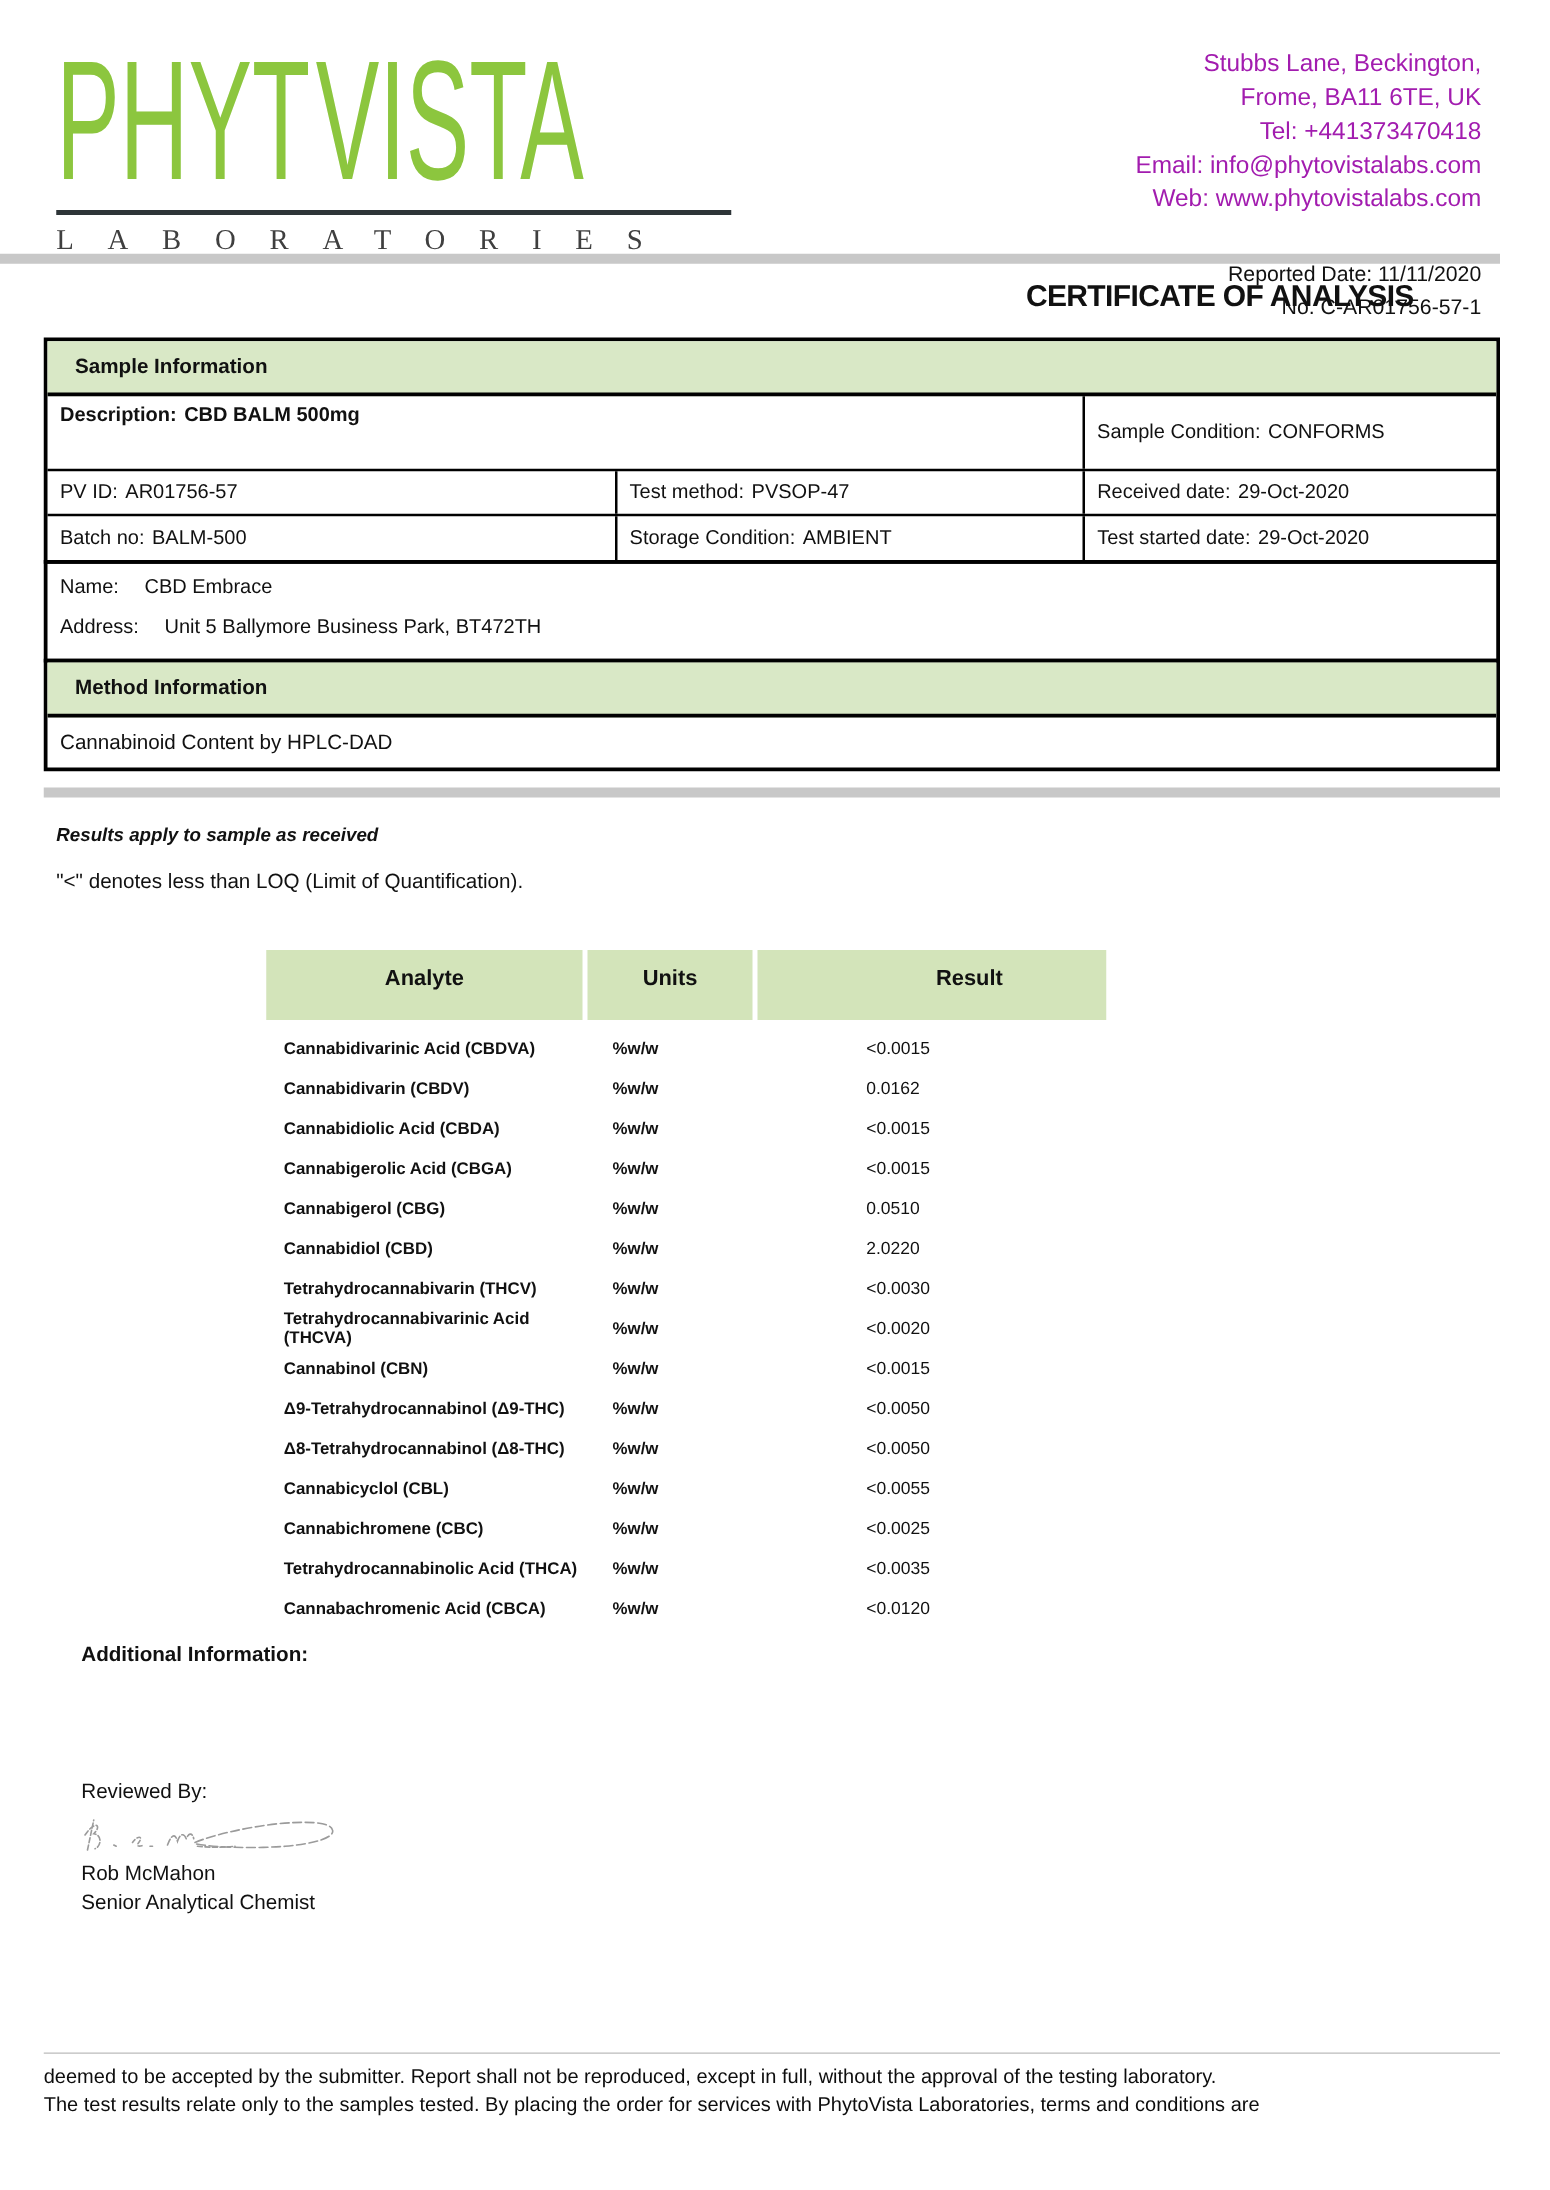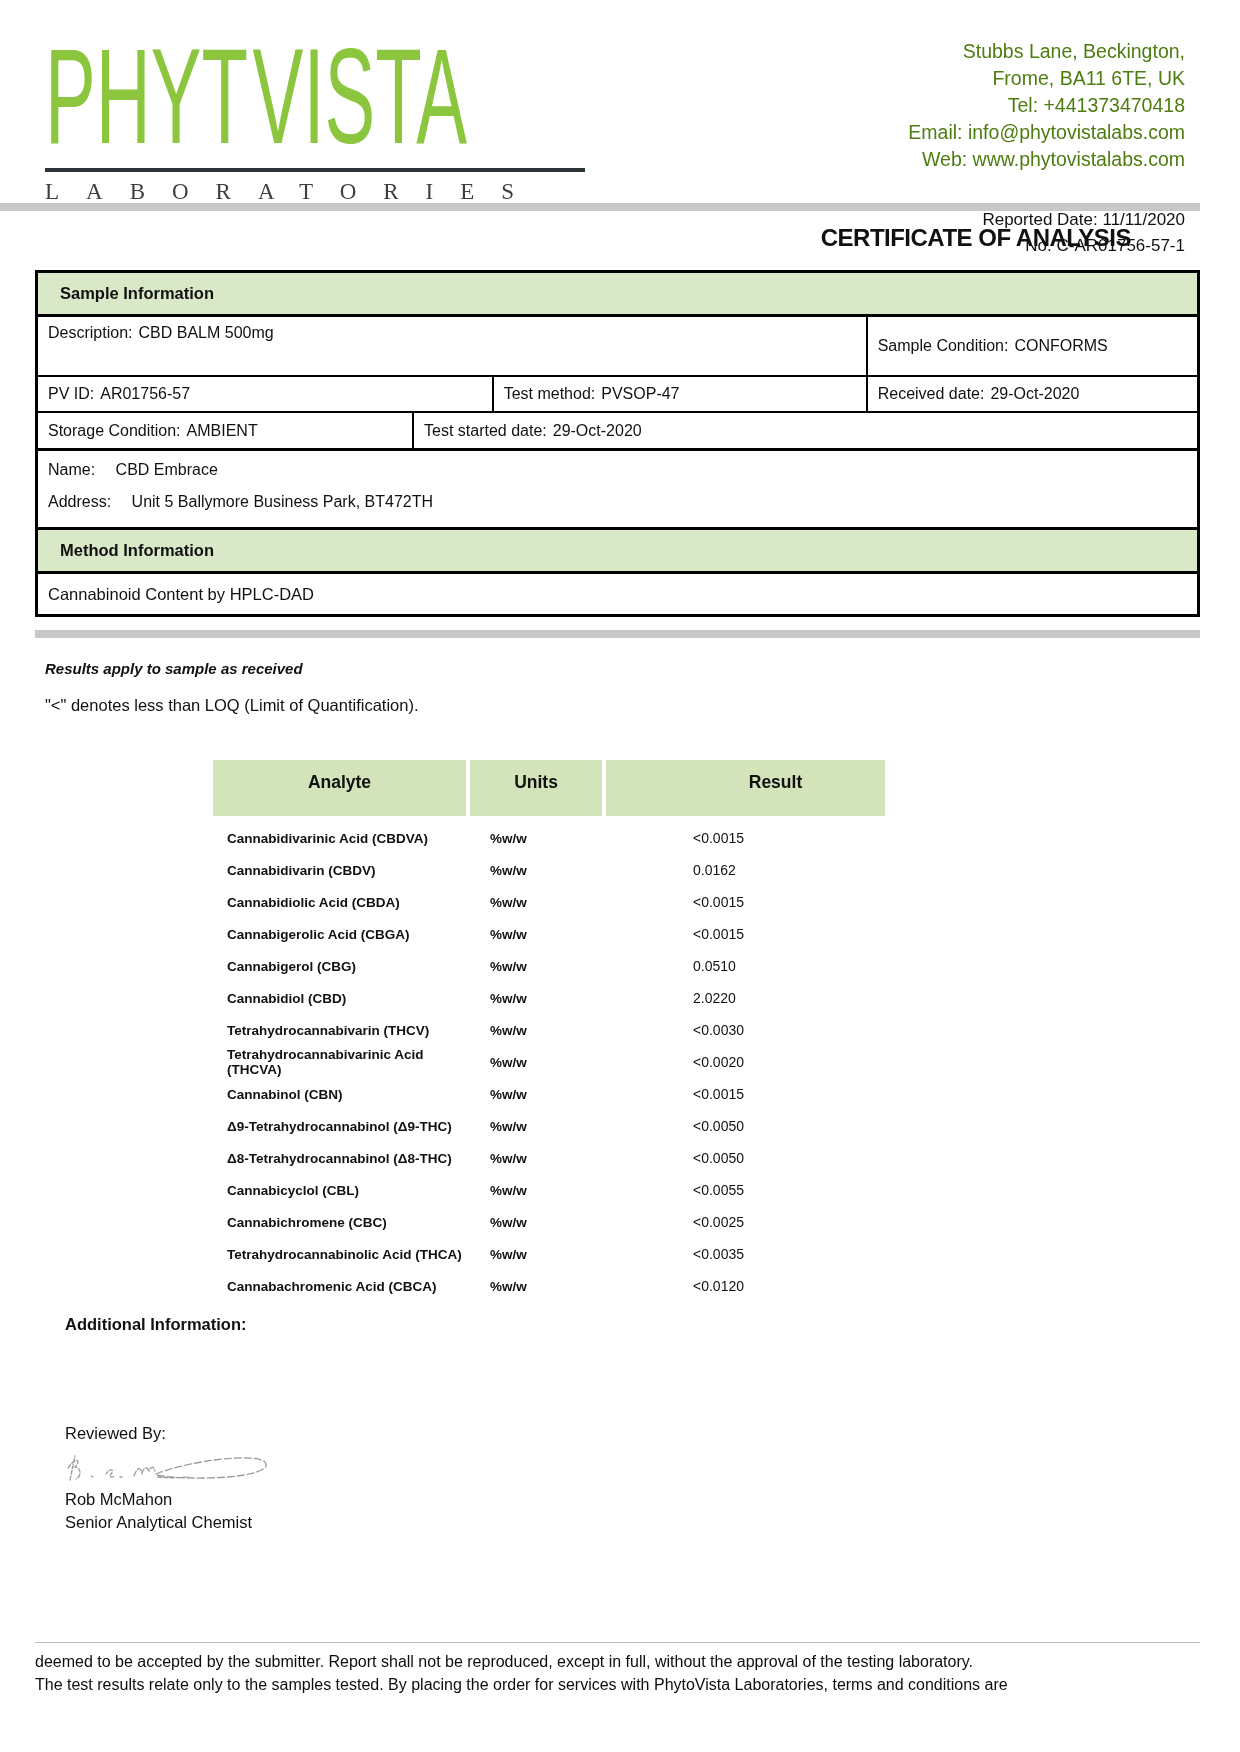--- a/index.html
+++ b/index.html
@@ -8,21 +8,21 @@
   .abs{position:absolute;}
 
   
   .logo{left:45px;top:28px;width:550px;}
   .brand{display:flex;align-items:center;transform:scaleX(.56);transform-origin:left top;
          font-size:136px;line-height:1.0;font-weight:normal;color:#8cc63e;white-space:nowrap;}
   .brand svg{display:block;margin:0 4px;}
   .logo-divider{width:540px;height:4px;background:#2e3538;margin-top:4px;}
   .logo-sub{margin-top:7px;font-size:23px;color:#3f3f3f;letter-spacing:27px;white-space:nowrap;font-family:Liberation Serif, serif;}
 
-  .contact{right:55px;top:38px;text-align:right;font-size:19.5px;line-height:27px;color:#4d7c0f;}
+  .contact{right:55px;top:38px;text-align:right;font-size:19.5px;line-height:27px;color:#a21caf;}
 
   .graybar1{left:0;top:203px;width:1200px;height:8px;background:#c8c8c8;}
   .graybar2{left:35px;top:630px;width:1165px;height:8px;background:#c8c8c8;}
 
   .reported{right:55px;top:210px;font-size:17px;}
   .cert-title{left:11px;top:224px;width:1120px;text-align:right;font-size:24px;font-weight:bold;letter-spacing:-.5px;}
   .cert-no{right:55px;top:236px;font-size:17px;}
 
   
   .info{left:35px;top:270px;width:1165px;}
@@ -33,21 +33,21 @@
             font-weight:bold;font-size:16.5px;}
   .cells{display:flex;}
   .cell{box-sizing:border-box;border-right:2px solid #000;padding-left:10px;font-size:16px;}
   .cell:last-child{border-right:none;}
   .r-desc{height:58px;}
   .r-desc .cell{display:flex;align-items:flex-start;padding-top:7px;}
   .r-desc .c-cond{align-items:center;padding-top:0;}
   .r-mid{height:34px;border-top:2px solid #000;}
   .r-mid .cell,.r-bot .cell{display:flex;align-items:center;}
   .r-bot{height:35px;border-top:2px solid #000;}
-  .w1{width:458px;} .w2{width:376px;} .w3{width:331px;} .w12{width:834px;}
+  .w1{width:458px;} .w2{width:376px;} .w3{width:331px;} .w12{width:834px;font-weight:bold;}
   .gap-val{margin-left:6px;}
   .gap-wide{margin-left:16px;}
 
   .cust-body{height:76px;padding:10px 0 0 10px;font-size:16px;box-sizing:border-box;}
   .cust-line{margin-bottom:14px;}
   .meth-body{height:40px;display:flex;align-items:center;padding-left:10px;font-size:16.5px;box-sizing:border-box;}
 
   
   .note-italic{left:45px;top:660px;font-size:15px;font-weight:bold;font-style:italic;}
   .note-loq{left:45px;top:696px;font-size:16.5px;}
@@ -131,20 +131,24 @@
         <div class="cell w2">
           <span>Test method:</span>
           <span class="gap-val">PVSOP-47</span>
         </div>
         <div class="cell w3">
           <span>Received date:</span>
           <span class="gap-val">29-Oct-2020</span>
         </div>
       </div>
       <div class="cells r-bot">
+        <div class="cell w1">
+          <span>Batch no:</span>
+          <span class="gap-val">BALM-500</span>
+        </div>
         <div class="cell w2">
           <span>Storage Condition:</span>
           <span class="gap-val">AMBIENT</span>
         </div>
         <div class="cell w3">
           <span>Test started date:</span>
           <span class="gap-val">29-Oct-2020</span>
         </div>
       </div>
     </div>

